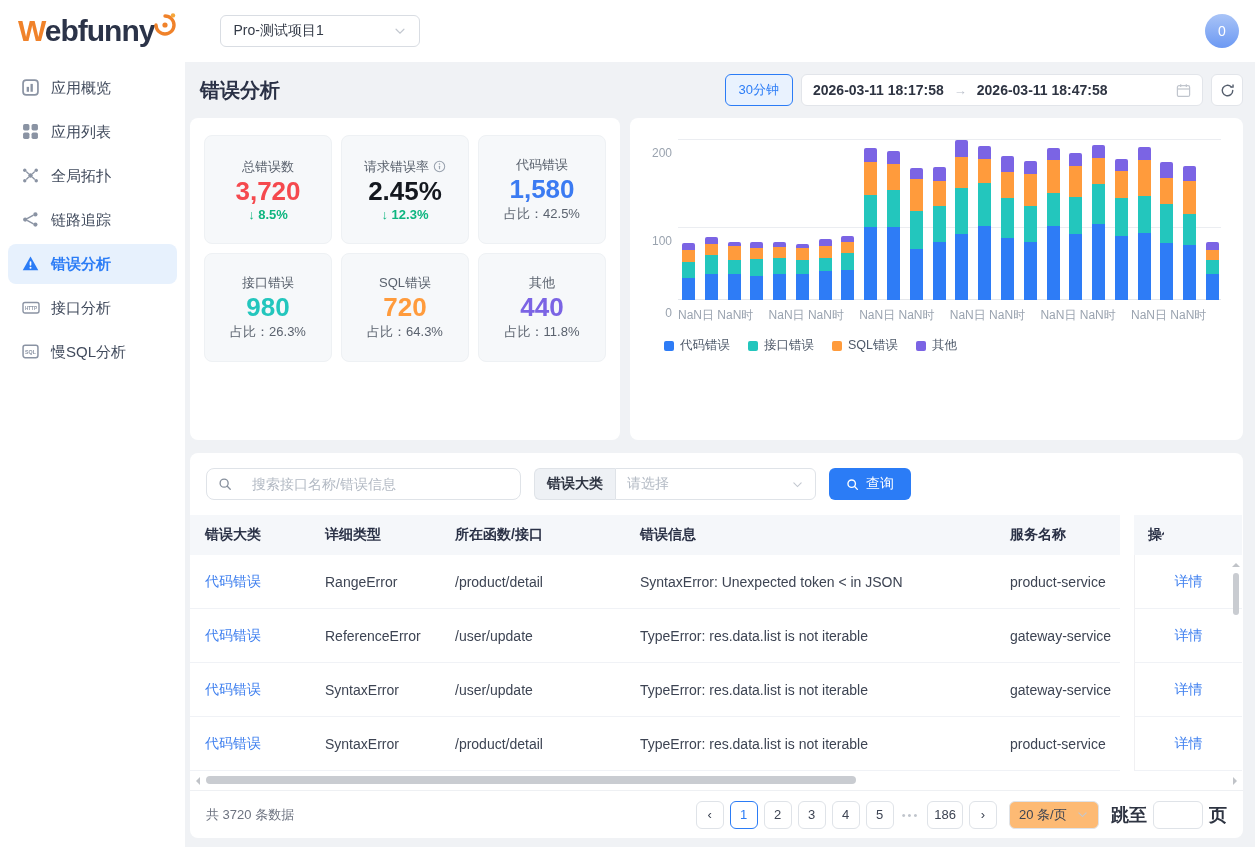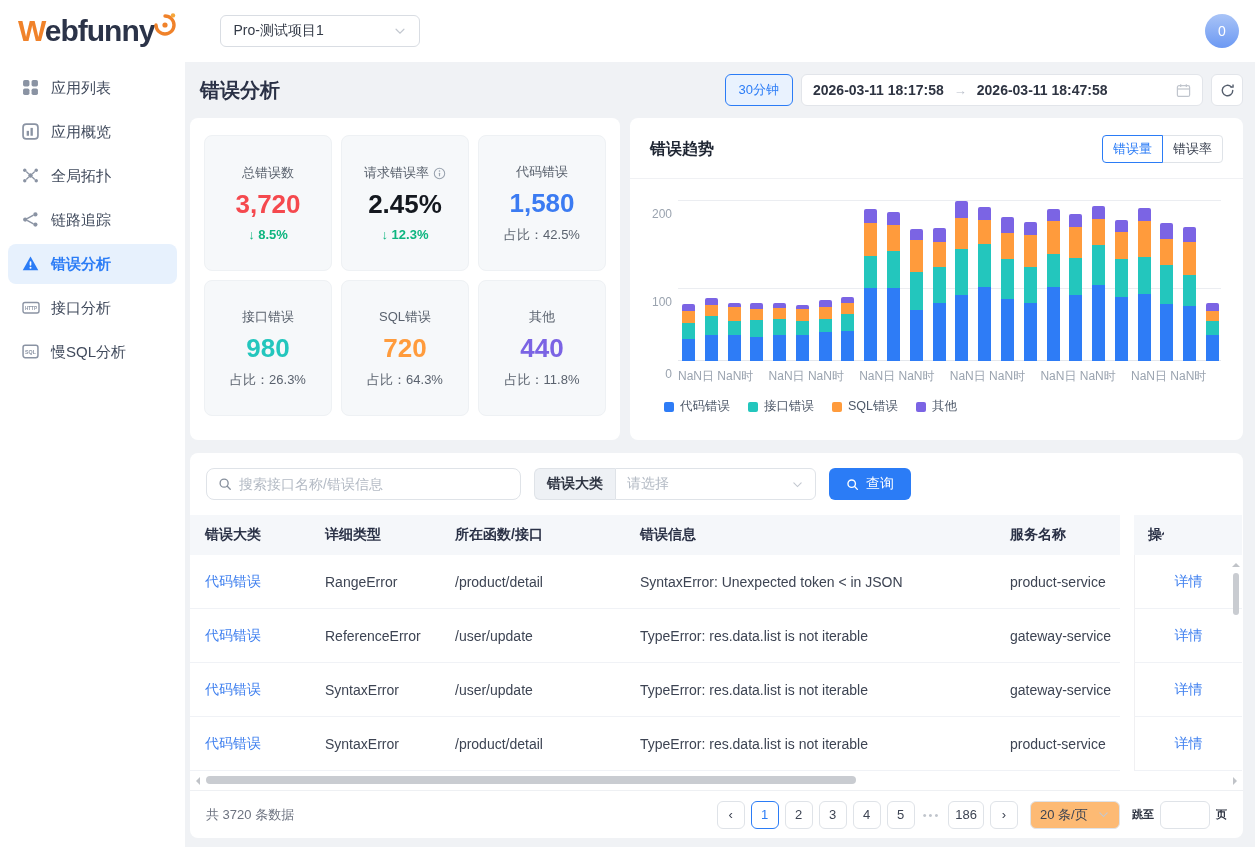--- a/index.html
+++ b/index.html
@@ -38,21 +38,21 @@
   .refresh-btn { width:32px; height:32px; background:#fff; border:1px solid #e2e5ea; border-radius:6px; display:flex; align-items:center; justify-content:center; color:#555e6d; cursor:pointer; }
 
   .card { background:#fff; border-radius:8px; }
   .cards-row { display:flex; gap:10px; }
   .card-head { display:flex; align-items:center; padding:17px 20px 15px; border-bottom:1px solid #f0f1f4; }
   .card-title { font-size:16px; font-weight:bold; color:#1f2633; }
 
   
   .metrics-card { width:430px; height:322px; }
   .tiles { display:grid; grid-template-columns:repeat(3,1fr); gap:9px; padding:17px 14px; }
-  .tile { background:#f6f8fa; border:1px solid #eef1f4; border-radius:8px; height:136px; display:flex; flex-direction:column; align-items:center; justify-content:center; gap:7px; }
+  .tile { background:#f6f8fa; border:1px solid #eef1f4; border-radius:8px; height:109px; display:flex; flex-direction:column; align-items:center; justify-content:center; }
   .tile-label { font-size:13px; color:#5a626e; display:flex; align-items:center; gap:4px; }
   .tile-label .info { color:#9aa3af; }
   .tile-value { font-size:26px; font-weight:700; letter-spacing:0; }
   .tile-sub { font-size:13px; color:#5a626e; }
   .tile-sub.down { color:#0db57f; font-weight:600; }
 
   
   .trend-card { flex:1; height:322px; }
   .toggle-group { margin-left:auto; display:flex; }
   .toggle-btn { height:28px; padding:0 10px; background:#fff; border:1px solid #dfe3e8; font-size:13px; color:#3d4453; cursor:pointer; display:flex; align-items:center; }
@@ -71,21 +71,21 @@
   .bar .seg:last-child { border-radius:2px 2px 0 0; }
   .xlabels { margin-left:32px; display:flex; justify-content:space-between; padding:7px 4px 0 0; }
   .xlabels span { font-size:12px; color:#9aa3af; width:90px; }
   .legend { display:flex; gap:18px; padding:13px 20px 0 18px; }
   .legend-item { display:flex; align-items:center; gap:6px; font-size:12.5px; color:#4e5969; cursor:pointer; }
   .legend-item .mark { width:10px; height:10px; border-radius:2px; }
 
   
   .table-card { margin-top:13px; height:385px; position:relative; padding-top:15px; }
   .filter-row { display:flex; align-items:center; gap:13px; padding:0 16px 15px; }
-  .search-box { width:315px; height:32px; border:1px solid #dfe3e8; border-radius:8px; display:flex; align-items:center; padding:0 11px; gap:7px; color:#868f9c; }
+  .search-box { width:315px; height:32px; border:1px solid #dfe3e8; border-radius:8px; display:flex; align-items:center; padding:0 11px; gap:20px; color:#868f9c; }
   .search-box input { border:none; outline:none; flex:1; font-size:14px; font-family:inherit; color:#333; background:transparent; }
   .search-box input::placeholder { color:#b3bac4; }
   .cat-group { display:flex; height:32px; }
   .cat-label { background:#eef1f5; border:1px solid #dfe3e8; border-right:none; border-radius:6px 0 0 6px; display:flex; align-items:center; padding:0 12px; font-size:14px; color:#2e3442; font-weight:600; }
   .cat-select { width:201px; border:1px solid #dfe3e8; border-radius:0 6px 6px 0; display:flex; align-items:center; padding:0 11px; color:#b3bac4; font-size:14px; background:#fff; cursor:pointer; }
   .cat-select .chev { margin-left:auto; color:#c3c8d0; }
   .query-btn { height:32px; padding:0 17px; background:#2b7cf6; border:none; border-radius:6px; color:#fff; font-size:14px; font-family:inherit; display:flex; align-items:center; gap:7px; cursor:pointer; }
 
   .t-row { display:flex; align-items:stretch; }
   .t-main { width:930px; display:grid; grid-template-columns:120px 130px 185px 370px 110px; align-items:center; padding-left:15px; }
@@ -110,21 +110,21 @@
   .v-scroll .thumb { width:6px; height:42px; background:#c9ccd1; border-radius:3px; margin:6px auto 0; }
 
   .pagination { position:absolute; left:0; right:0; bottom:0; height:48px; border-top:1px solid #eef0f3; display:flex; align-items:center; padding:0 16px; }
   .total-text { font-size:13px; color:#6d7380; }
   .pager { margin-left:auto; display:flex; align-items:center; gap:6px; }
   .pg-btn { min-width:28px; height:28px; padding:0 6px; border:1px solid #dfe3e8; border-radius:6px; background:#fff; font-size:13px; color:#3d4453; display:flex; align-items:center; justify-content:center; cursor:pointer; font-family:inherit; }
   .pg-btn.current { border-color:#2b7cf6; color:#2b7cf6; }
   .pg-ellipsis { color:#c0c5cc; font-size:11px; letter-spacing:2px; padding:0 2px; }
   .size-select { height:28px; width:90px; border:1px solid #dfe3e8; border-radius:6px; background:#fdba74; display:flex; align-items:center; padding:0 9px; font-size:13px; color:#3d4453; cursor:pointer; margin-left:6px; }
   .size-select .chev { margin-left:auto; color:#c3c8d0; }
-  .jump-label,.jump-suffix { font-size:11px; color:#2e3442; font-weight:600; }
+  .jump-label,.jump-suffix { font-size:18px; color:#2e3442; font-weight:600; }
   .jump-label { margin-left:6px; }
   .jump-input { width:50px; height:28px; border:1px solid #dfe3e8; border-radius:6px; outline:none; padding:0 6px; font-size:13px; font-family:inherit; }
 </style>
 </head>
 <body>
 
 <header class="topbar">
   <div class="logo">
     <div class="logo-text"><span class="w">W</span><span>ebfunny</span></div>
     <svg class="logo-swirl" width="26" height="26" viewBox="0 0 26 26">
@@ -144,37 +144,37 @@
     </div>
 </header>
 
 <div class="shell">
 
   <aside class="sidebar">
     <nav id="side-menu">
         <div class="side-item">
           <span class="s-icon">
             <svg width="17" height="17" viewBox="0 0 16 16">
+              <rect x="1" y="1" width="14" height="14" rx="3" fill="none" stroke="currentColor" stroke-width="1.6"></rect>
+              <rect x="4.4" y="7.4" width="2.2" height="4.6" fill="currentColor"></rect>
+              <rect x="8" y="4.6" width="2.2" height="7.4" fill="currentColor"></rect>
+            </svg>
+          </span>
+          <span class="s-label">应用概览</span>
+        </div>
+        <div class="side-item">
+          <span class="s-icon">
+            <svg width="17" height="17" viewBox="0 0 16 16">
               <rect x="1" y="1" width="6" height="6" rx="1.6" fill="currentColor"></rect>
               <rect x="9" y="1" width="6" height="6" rx="1.6" fill="currentColor"></rect>
               <rect x="1" y="9" width="6" height="6" rx="1.6" fill="currentColor"></rect>
               <rect x="9" y="9" width="6" height="6" rx="1.6" fill="currentColor"></rect>
             </svg>
           </span>
           <span class="s-label">应用列表</span>
-        </div>
-        <div class="side-item">
-          <span class="s-icon">
-            <svg width="17" height="17" viewBox="0 0 16 16">
-              <rect x="1" y="1" width="14" height="14" rx="3" fill="none" stroke="currentColor" stroke-width="1.6"></rect>
-              <rect x="4.4" y="7.4" width="2.2" height="4.6" fill="currentColor"></rect>
-              <rect x="8" y="4.6" width="2.2" height="7.4" fill="currentColor"></rect>
-            </svg>
-          </span>
-          <span class="s-label">应用概览</span>
         </div>
         <div class="side-item">
           <span class="s-icon">
             <svg width="17" height="17" viewBox="0 0 16 16">
               <circle cx="8" cy="8" r="2.1" fill="currentColor"></circle>
               <circle cx="2.6" cy="3" r="1.6" fill="currentColor"></circle>
               <circle cx="13.4" cy="3" r="1.6" fill="currentColor"></circle>
               <circle cx="2.6" cy="13" r="1.6" fill="currentColor"></circle>
               <circle cx="13.4" cy="13" r="1.6" fill="currentColor"></circle>
               <path d="M4 4.3 L6.4 6.5 M12 4.3 L9.6 6.5 M4 11.7 L6.4 9.5 M12 11.7 L9.6 9.5" stroke="currentColor" stroke-width="1.2"></path>
@@ -301,27 +301,20 @@
               <div class="tile-label">
                 <span>其他</span>
               </div>
     <div class="tile-value" style="color: rgb(123, 100, 228);">440</div>
     <div class="tile-sub ratio">占比：11.8%</div>
             </div>
           </div>
       </section>
 
       <section class="card trend-card">
-        <div class="card-head">
-          <span class="card-title">错误趋势</span>
-          <div class="toggle-group" id="trend-toggles">
-              <button class="toggle-btn active">错误量</button>
-              <button class="toggle-btn">错误率</button>
-            </div>
-        </div>
         <div class="chart-wrap">
           <div class="plot" id="plot">
               <div class="gridline gl-0">
                 <span class="ytick">0</span>
               </div>
               <div class="gridline gl-100">
                 <span class="ytick">100</span>
               </div>
               <div class="gridline gl-200">
                 <span class="ytick">200</span>

